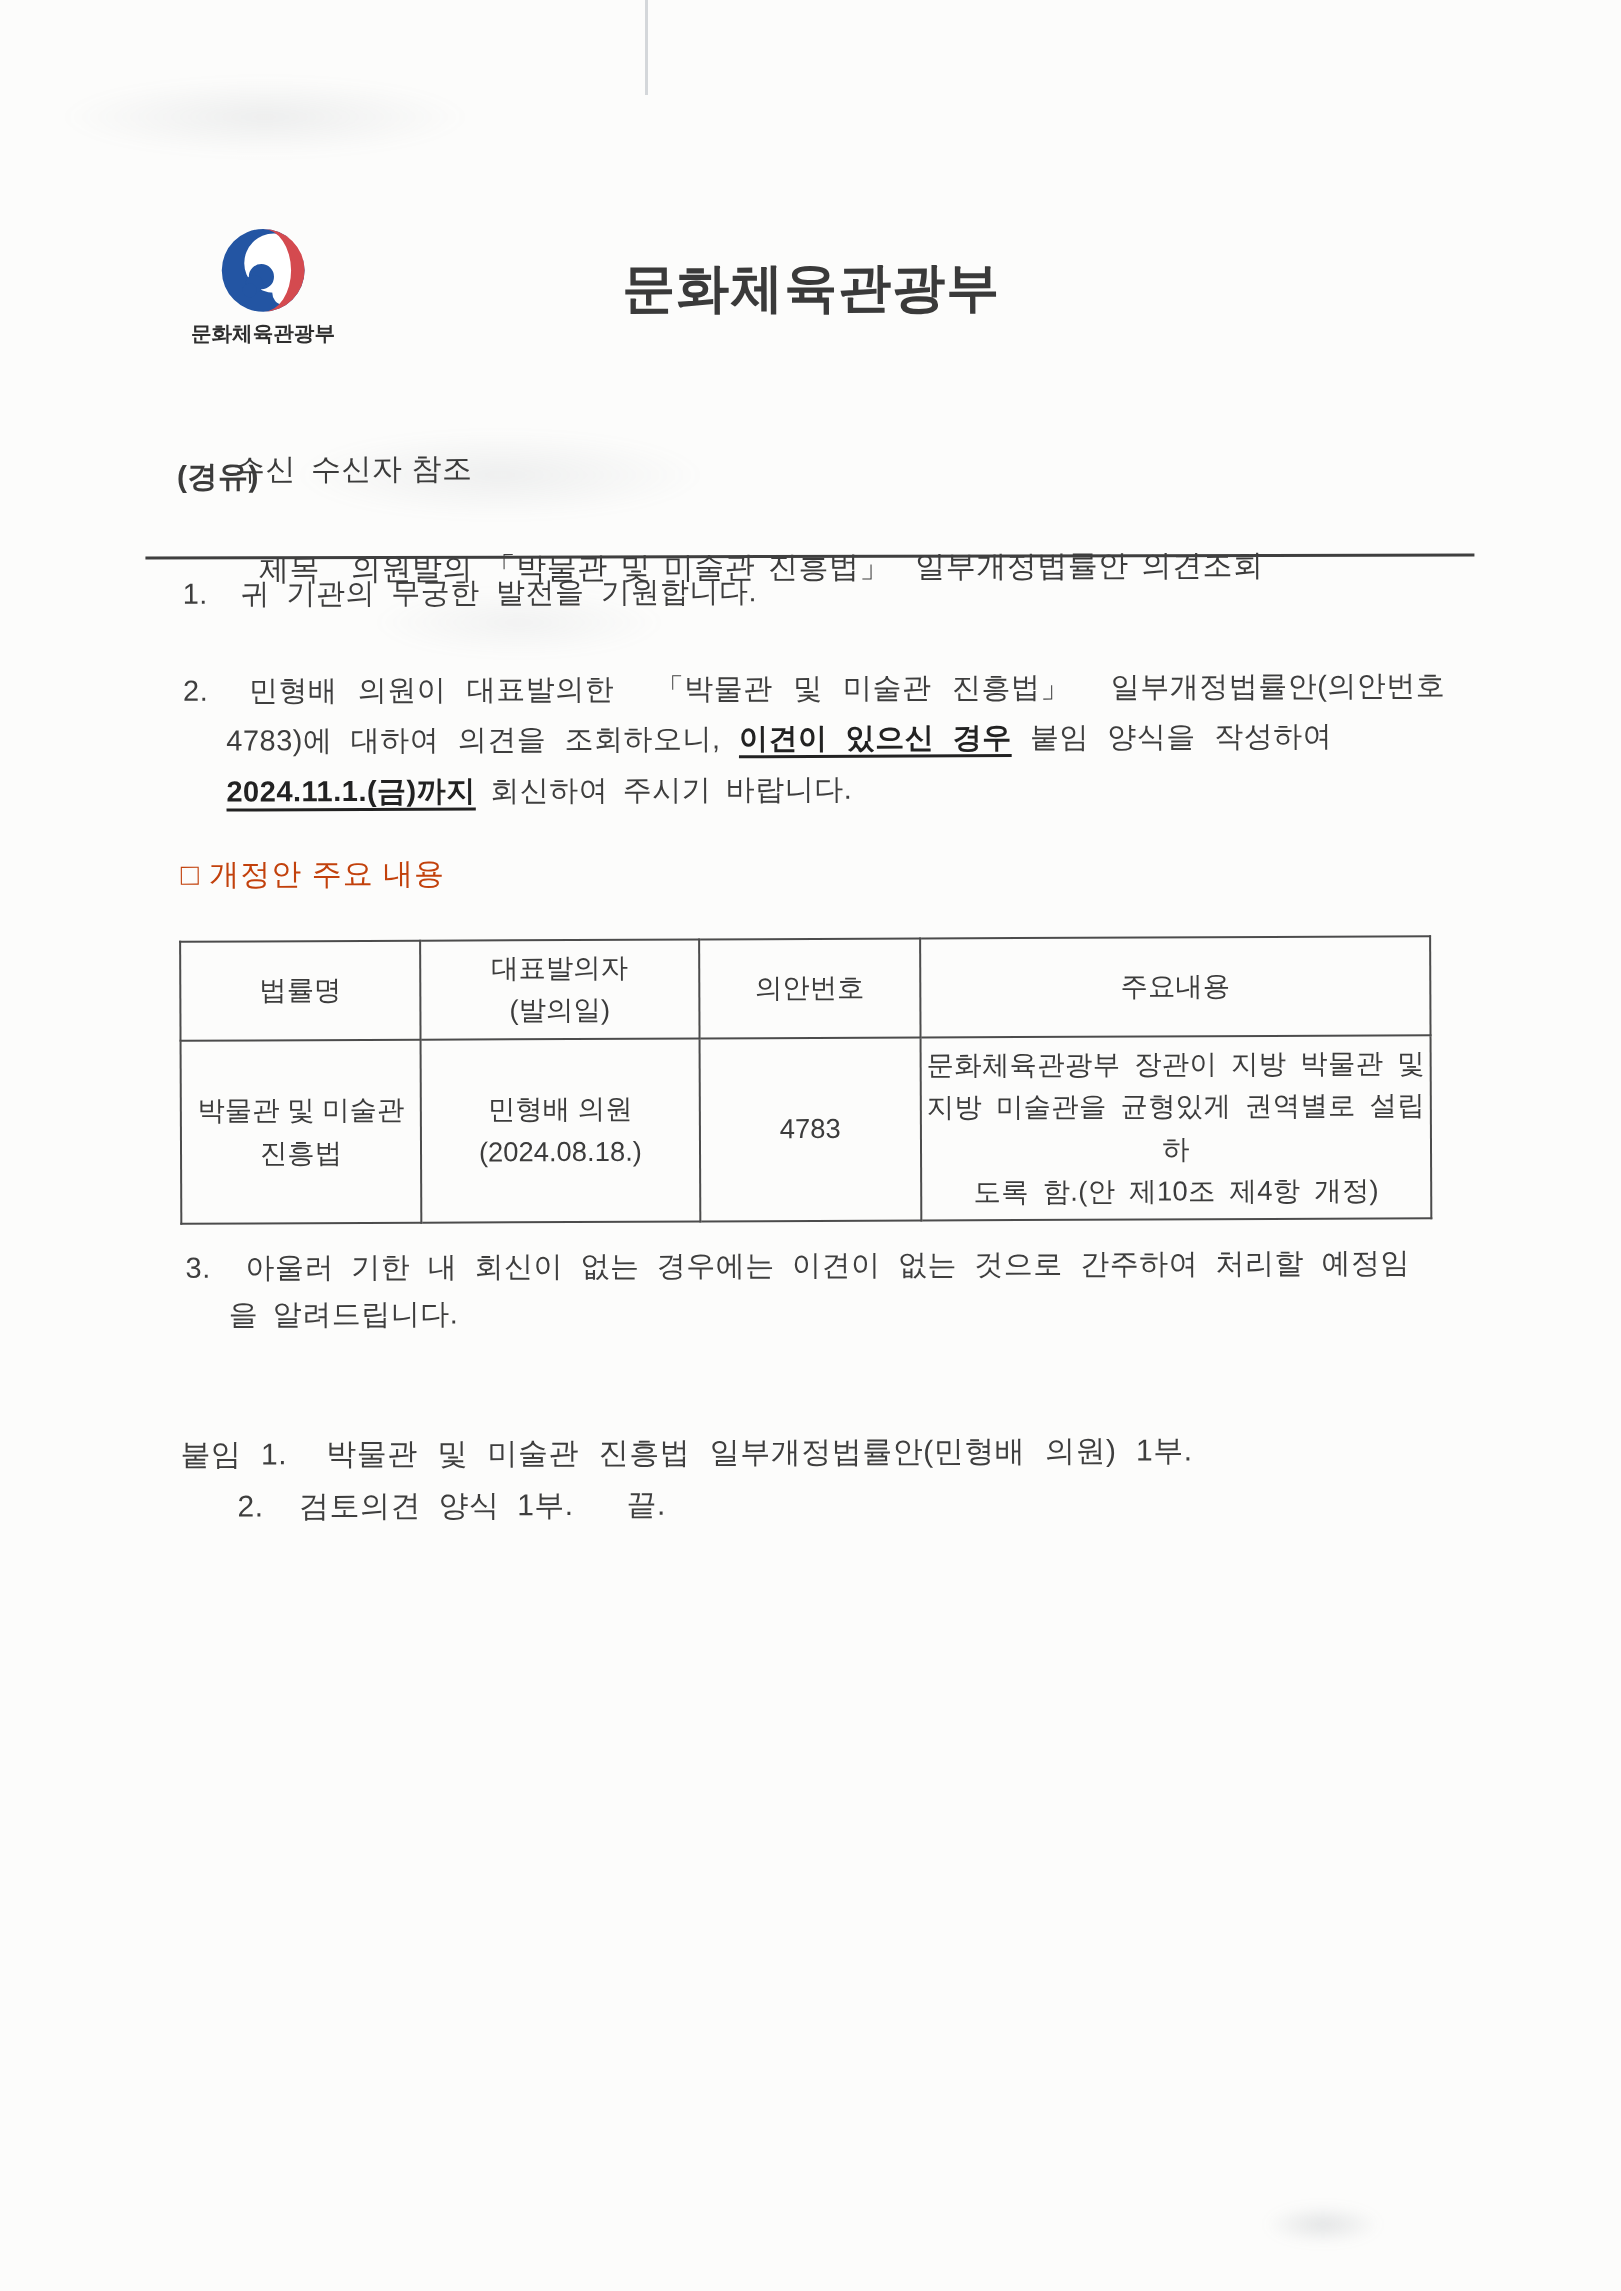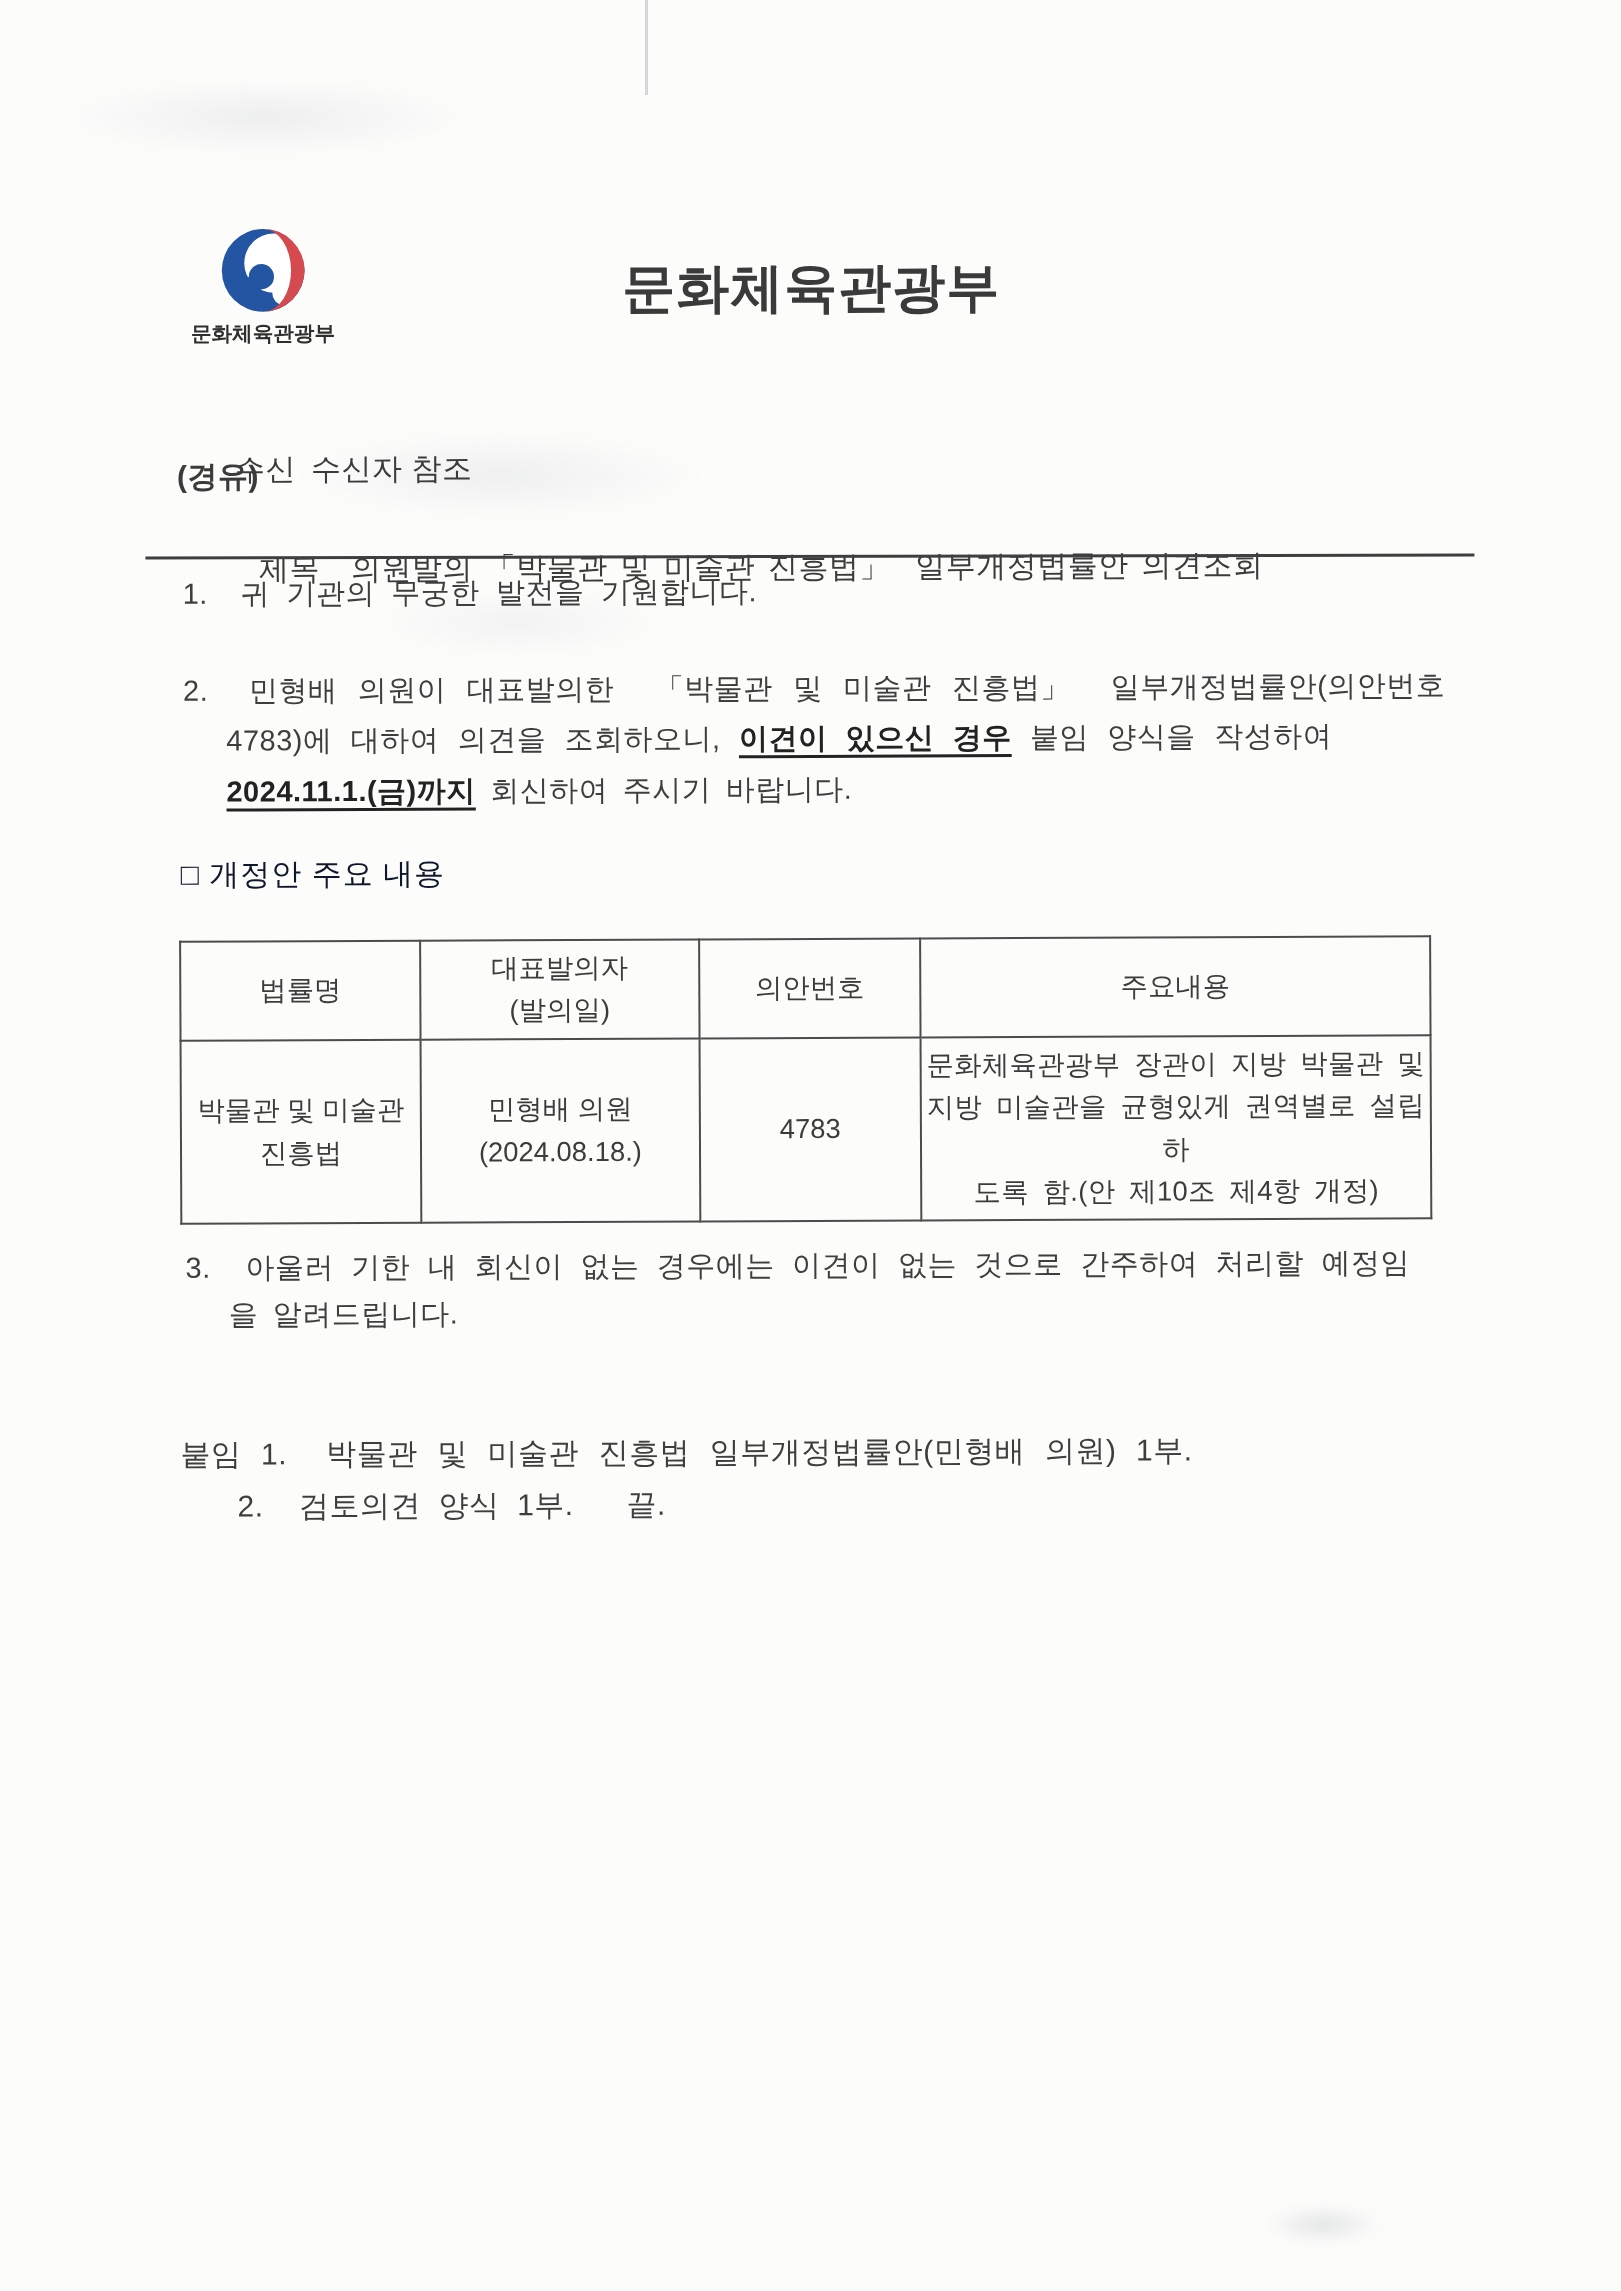--- a/index.html
+++ b/index.html
@@ -39,21 +39,21 @@
     background:#3f3f3f;transform:rotate(0.12deg);
   }
   
   .para{font-size:29px;color:#3e3e3e;letter-spacing:0.5px;}
   .em{
     font-weight:700;color:#222;
     text-decoration:underline;
     text-decoration-thickness:2.5px;
     text-underline-offset:6.9px;
   }
-  .section-heading{font-size:30px;color:#0f172a;letter-spacing:1px;}
+  .section-heading{font-size:30px;color:#c2410c;letter-spacing:1px;}
   
   .law-table-wrap{position:absolute;left:179px;top:938px;width:1252px;}
   table.law-table{
     width:100%;border-collapse:collapse;table-layout:fixed;
     font-size:27.4px;color:#3c3c3c;
   }
   table.law-table th,table.law-table td{
     border:2.5px solid #4c4c4c;
     vertical-align:middle;text-align:center;
     white-space:pre-line;

